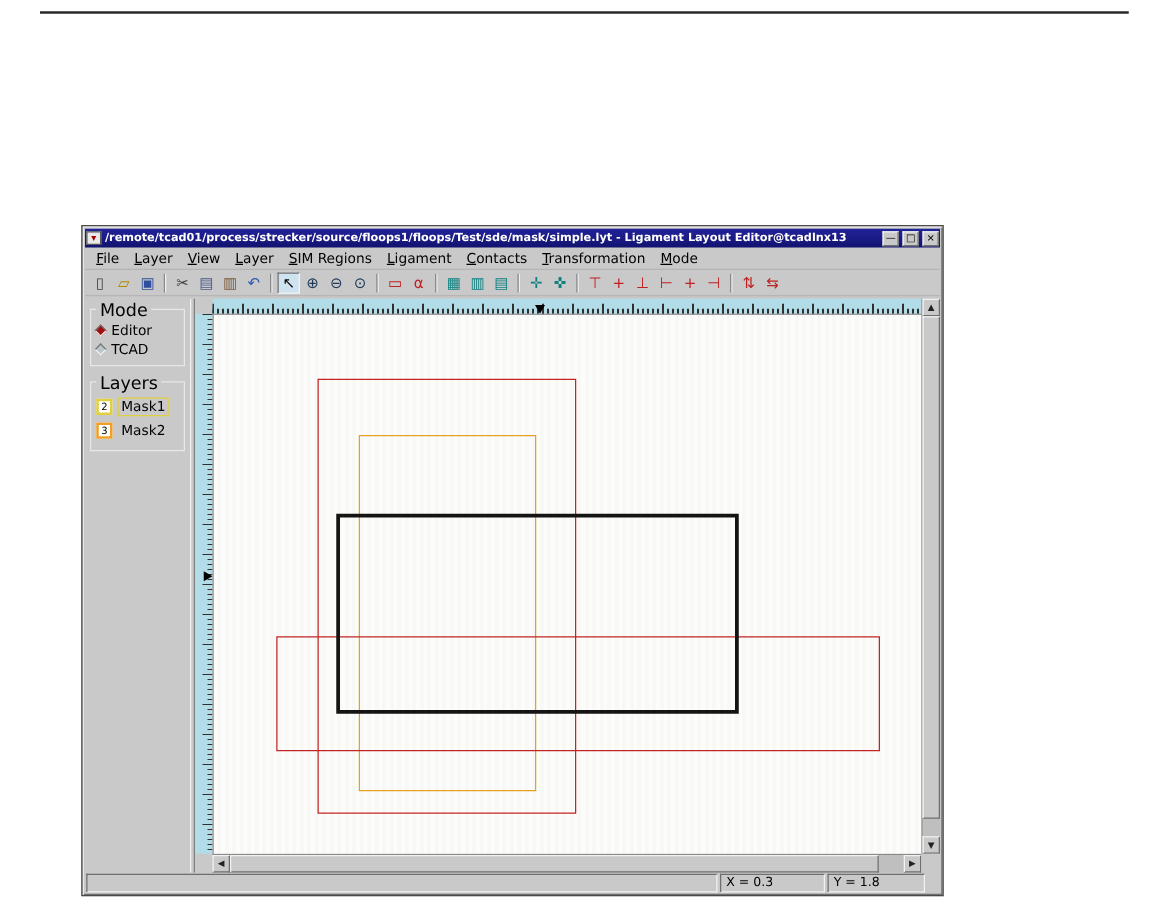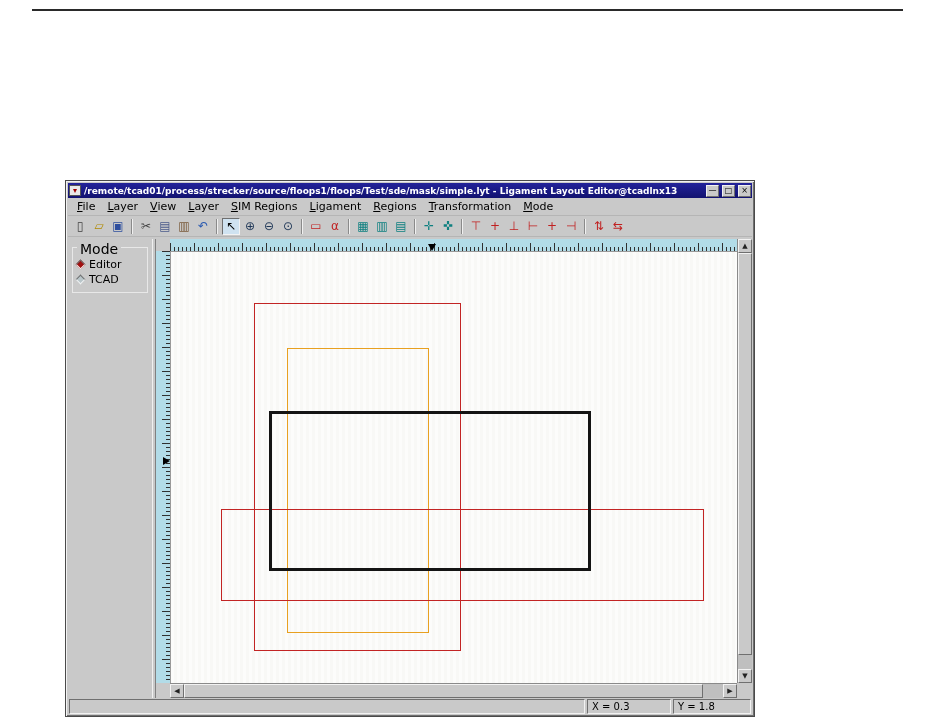--- a/index.html
+++ b/index.html
@@ -108,21 +108,21 @@
             border:1px solid; border-color:#f2f2f2 #6f6f6f #6f6f6f #f2f2f2;
             font-size:7px; line-height:12px; text-align:center; color:#222; cursor:default; }
   .sb-thumb-v { flex:1; margin:0 0 14px 0; background:#c9c9c9;
             border:1px solid; border-color:#f2f2f2 #6f6f6f #6f6f6f #f2f2f2; }
   .sb-thumb-h { flex:1; margin:0 20px 0 0; background:#c9c9c9;
             border:1px solid; border-color:#f2f2f2 #6f6f6f #6f6f6f #f2f2f2; }
   .corner-bl { grid-column:1; grid-row:3; background:#c9c9c9; }
   .corner-br { grid-column:3; grid-row:3; background:#c9c9c9; }
 
   
-  .statusbar { height:16px; flex:none; display:flex; gap:2px; padding:1px 1px 0 1px; }
+  .statusbar { height:16px; flex:none; display:flex; gap:2px; padding:1px 12px 0 1px; }
   .status-field { border:1px solid; border-color:#6f6f6f #f2f2f2 #f2f2f2 #6f6f6f;
                   background:#c9c9c9; font-size:10px; display:flex; align-items:center;
                   padding:0 4px; white-space:nowrap; }
   .status-msg { flex:1; }
   .status-x { width:84px; flex:none; }
   .status-y { width:78px; flex:none; }
 </style>
 </head>
 <body>
 
@@ -139,21 +139,21 @@
       <span class="win-btn">×</span>
     </div>
 
     <div class="menubar">
         <div class="menu-item">File</div>
         <div class="menu-item">Layer</div>
         <div class="menu-item">View</div>
         <div class="menu-item">Layer</div>
         <div class="menu-item">SIM Regions</div>
         <div class="menu-item">Ligament</div>
-        <div class="menu-item">Regions</div>
+        <div class="menu-item">Contacts</div>
         <div class="menu-item">Transformation</div>
         <div class="menu-item">Mode</div>
       </div>
 
     <div class="toolbar">
         <div class="tb-btn" style="color: rgb(64, 64, 64);">▯</div>
         <div class="tb-btn" style="color: rgb(176, 138, 0);">▱</div>
         <div class="tb-btn" style="color: rgb(47, 79, 158);">▣</div>
         <div class="tb-sep"></div>
         <div class="tb-btn" style="color: rgb(64, 64, 64);">✂</div>
@@ -195,20 +195,33 @@
           <div class="radio-row">
             <span class="diamond selected"></span>
             <span>Editor</span>
           </div>
           <div class="radio-row">
             <span class="diamond"></span>
             <span>TCAD</span>
           </div>
         </div>
 
+        <div class="group">
+          <div class="legend">Layers</div>
+          <div>
+              <div class="layer-row">
+                <span class="layer-num" style="border-color: rgb(224, 208, 64);">2</span>
+                <span class="layer-label" style="border-color: rgb(224, 208, 64);">Mask1</span>
+              </div>
+              <div class="layer-row">
+                <span class="layer-num" style="border-color: rgb(240, 160, 40);">3</span>
+                <span class="layer-label">Mask2</span>
+              </div>
+            </div>
+        </div>
       </div>
 
       <div class="divider"></div>
 
       <div class="work">
         <div class="corner"></div>
 
         <div class="ruler-h">
           <div class="marker-x" style="left: 258px;"></div>
         </div>

